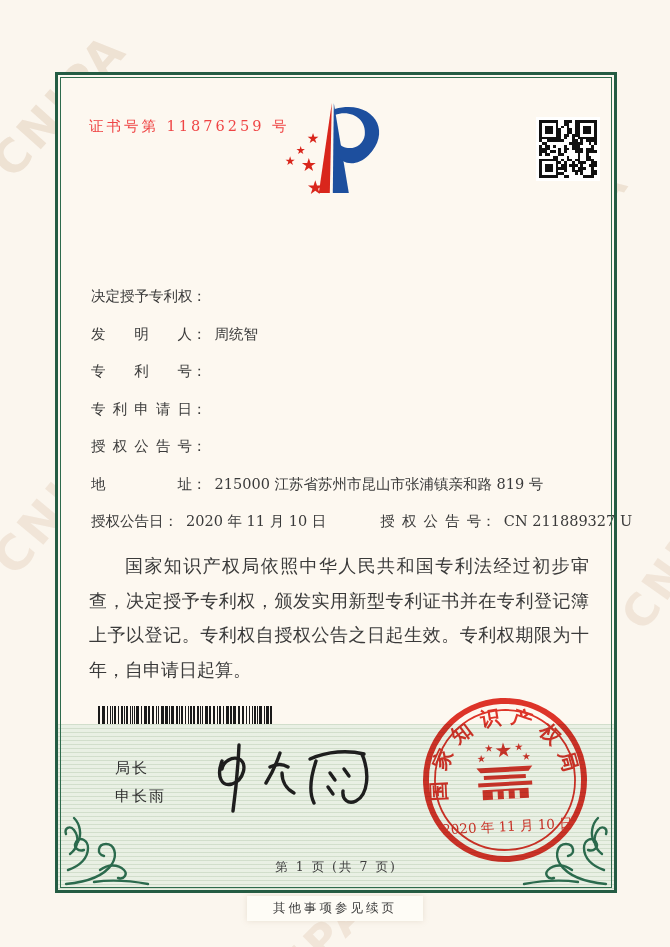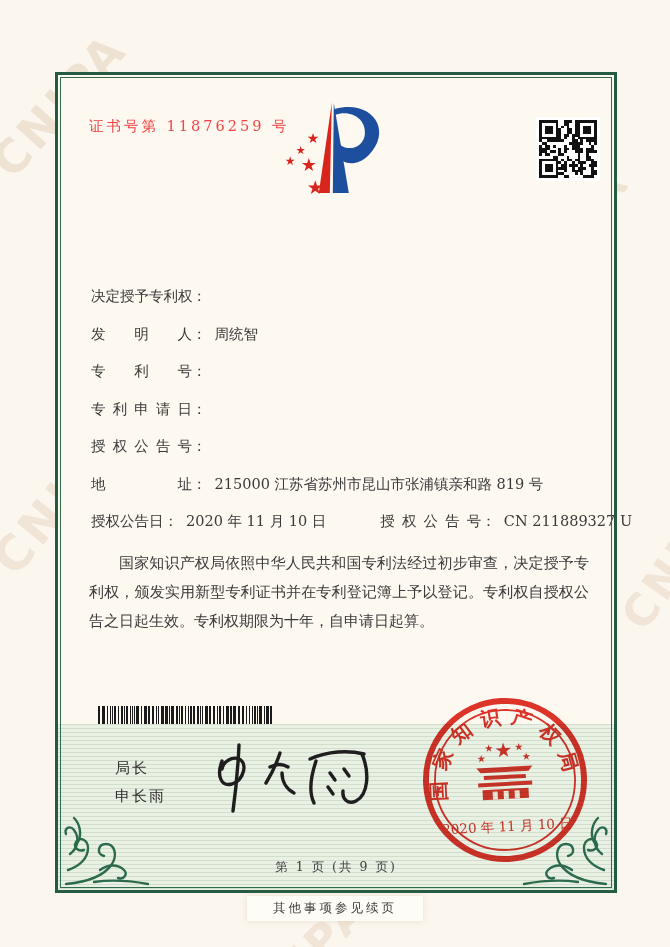--- a/index.html
+++ b/index.html
@@ -75,21 +75,21 @@
   .flabel {
     display:inline-block; width:101px;
     text-align:justify; text-align-last:justify;
   }
   .fcolon { margin-right:8px; }
   .fpair2 { margin-left:54px; display:flex; }
 
   
   .paras {
     position:absolute; left:31px; top:474px; width:500px;
-    font-size:15px; line-height:1.92; text-align:justify;
+    font-size:18px; line-height:1.92; text-align:justify;
     color:#3a3a3a;
   }
   .paras p { text-indent:2em; }
 
   
   .barcode {
     position:absolute; left:40px; top:631px; width:176px; height:20px;
     display:flex; align-items:stretch; background:transparent;
   }
   .barcode i { display:block; height:100%; }
@@ -818,16 +818,16 @@
       <rect x="64" y="80" width="42" height="4"></rect>
       <rect x="58" y="87" width="54" height="4"></rect>
       <rect x="62" y="94" width="46" height="10"></rect>
       <rect x="72" y="96" width="5" height="8" fill="#fdf8f0"></rect>
       <rect x="83" y="96" width="5" height="8" fill="#fdf8f0"></rect>
       <rect x="94" y="96" width="5" height="8" fill="#fdf8f0"></rect>
     </g>
     <text x="85" y="136" text-anchor="middle" font-size="13.5" fill="#dd2318">2020 年 11 月 10 日</text>
   </svg>
 
-  <div class="page-info">第 1 页 (共 9 页)</div>
+  <div class="page-info">第 1 页 (共 7 页)</div>
 </div>
 
 <div class="footer-note">其他事项参见续页</div>
 
 </body></html>

